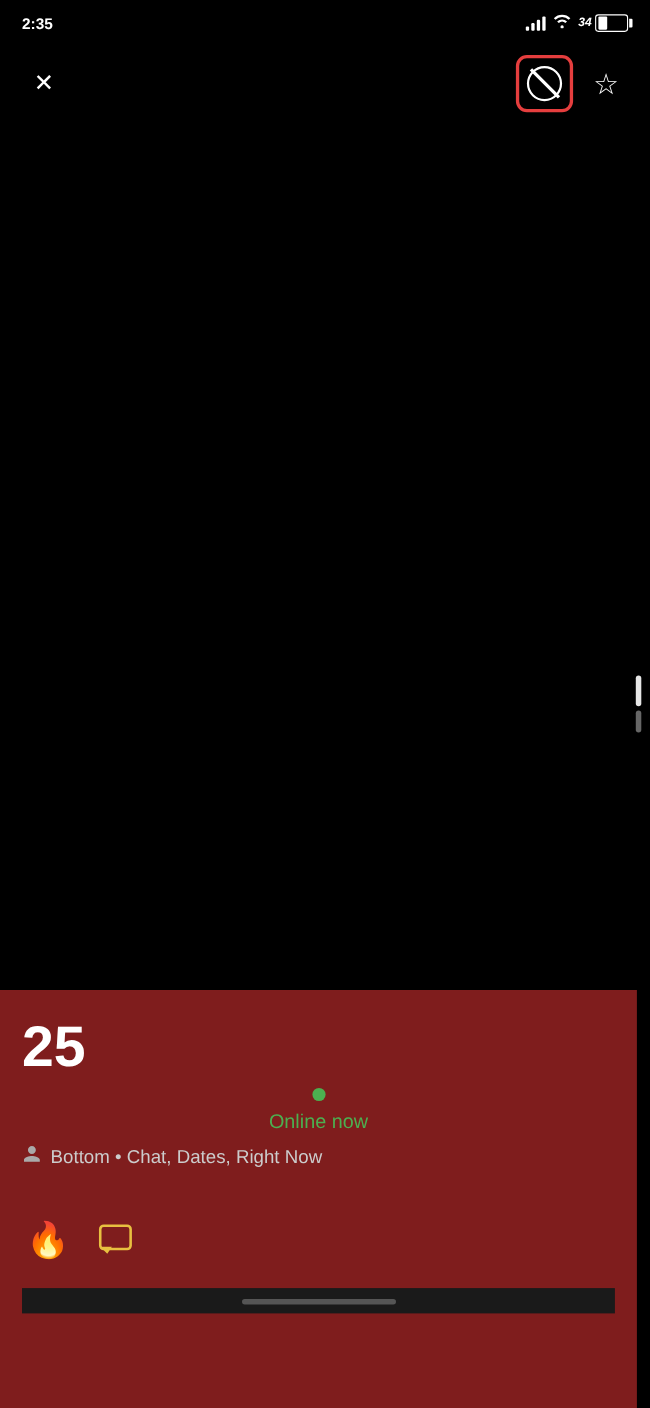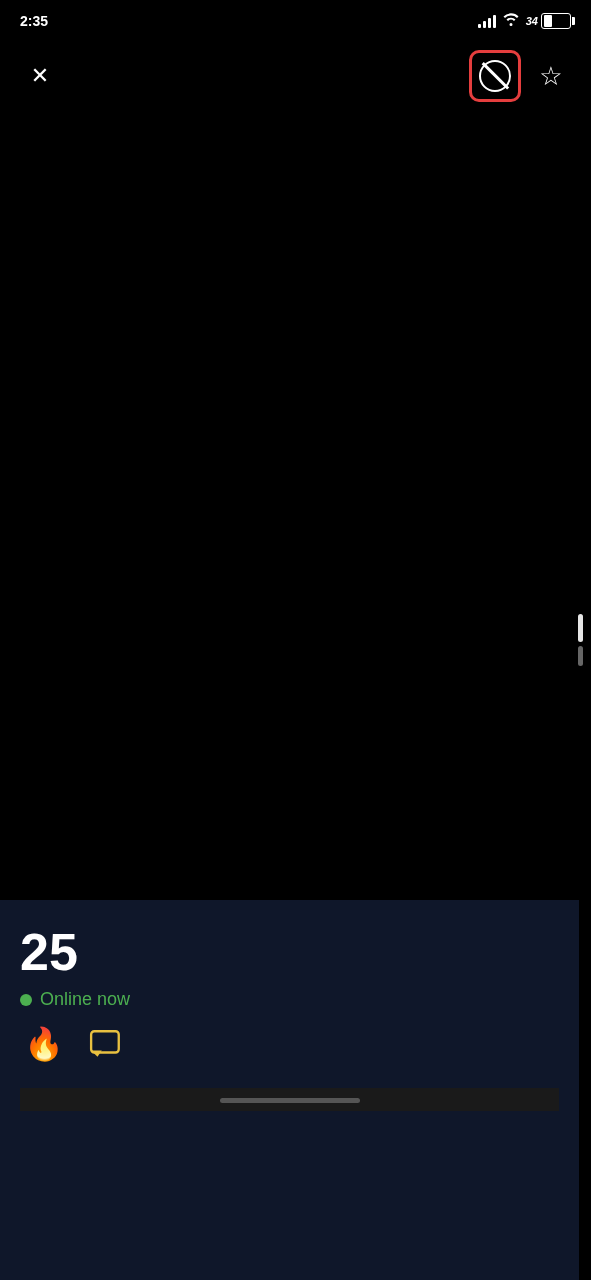--- a/index.html
+++ b/index.html
@@ -205,39 +205,40 @@
       height: 900px;
       background: #000;
     }
 
     
     .profile-panel {
       position: absolute;
       bottom: 0;
       left: 0;
       right: 12px;
-      background: #0f172a;
+      background: #7f1d1d;
       border-radius: 0;
       padding: 24px 20px 0 20px;
       min-height: 380px;
     }
 
     .profile-age {
       font-size: 52px;
       font-weight: 600;
       color: #fff;
       line-height: 1.1;
       margin-bottom: 8px;
     }
 
     .online-status {
       display: flex;
       align-items: center;
       gap: 8px;
       margin-bottom: 10px;
+      flex-direction: column;
     }
 
     .online-dot {
       width: 12px;
       height: 12px;
       background: #4caf50;
       border-radius: 50%;
       flex-shrink: 0;
     }
 
@@ -383,20 +384,28 @@
 </div>
 
 <div class="profile-panel">
   <div class="profile-age">25</div>
 
   <div class="online-status">
     <div class="online-dot"></div>
     <span class="online-text">Online now</span>
   </div>
 
+  <div class="profile-details">
+    <span class="person-icon">
+      <svg width="18" height="18" viewBox="0 0 24 24" fill="#aaa">
+        <path d="M12 12c2.7 0 4.8-2.1 4.8-4.8S14.7 2.4 12 2.4 7.2 4.5 7.2 7.2 9.3 12 12 12zm0 2.4c-3.2 0-9.6 1.6-9.6 4.8v2.4h19.2v-2.4c0-3.2-6.4-4.8-9.6-4.8z"></path>
+      </svg>
+    </span>
+    <span class="profile-info-text">Bottom • Chat, Dates, Right Now</span>
+  </div>
 
   <div class="action-bar">
     <div class="flame-btn">
       <span class="flame-icon">🔥</span>
     </div>
     <div class="chat-btn">
       <svg class="chat-icon-svg" viewBox="0 0 32 32" fill="none" xmlns="http://www.w3.org/2000/svg">
         <rect x="2" y="4" width="26" height="20" rx="3" ry="3" stroke="#e8c040" stroke-width="2.2" fill="none"></rect>
         <path d="M8 28 L12 22 H2 Z" fill="#e8c040"></path>
       </svg>

